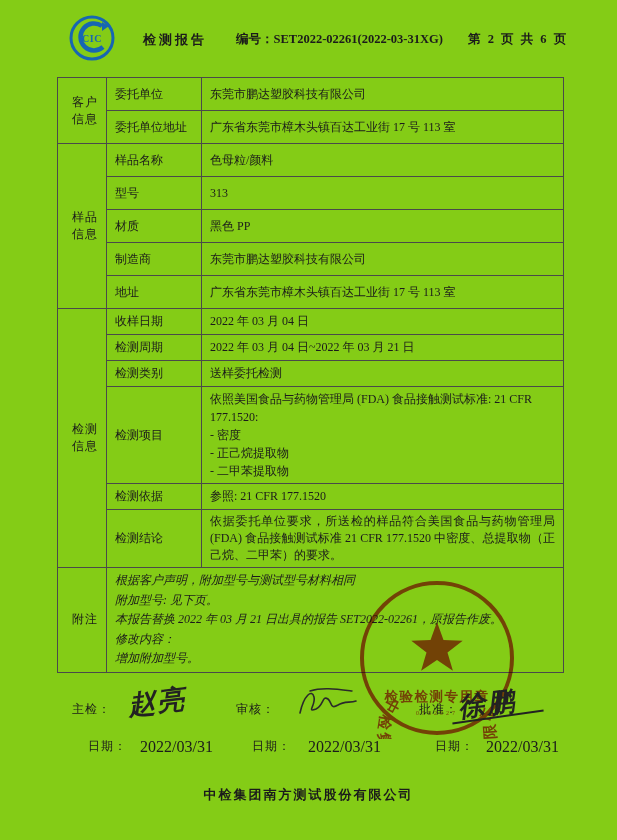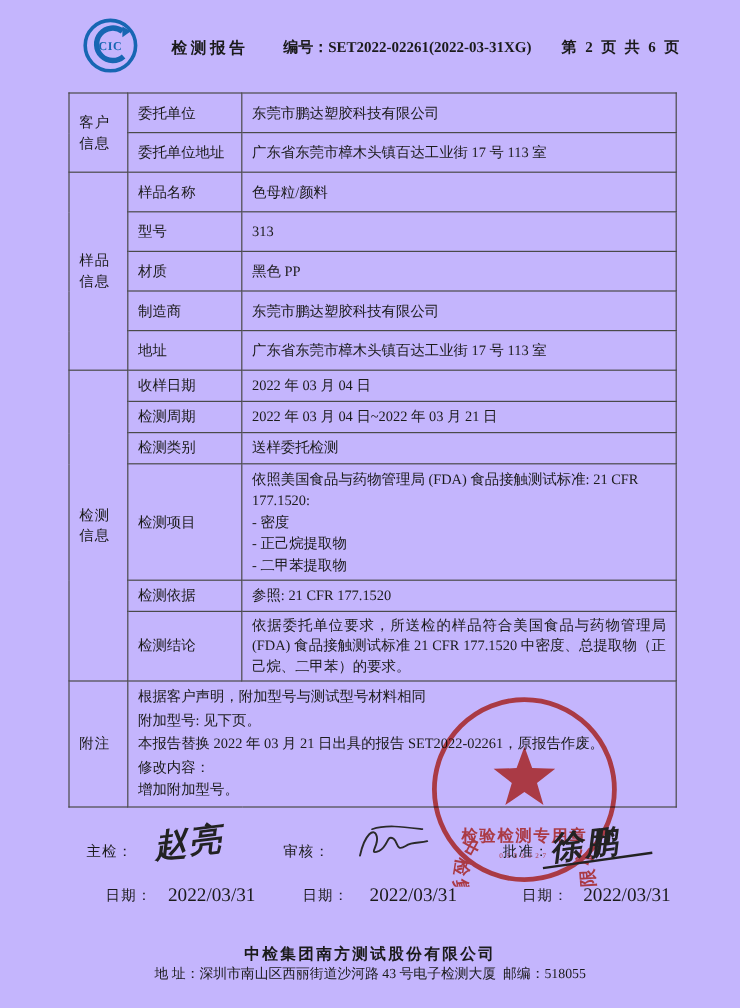--- a/index.html
+++ b/index.html
@@ -1,35 +1,35 @@
 <!DOCTYPE html>
 <html><head>
 <meta charset="utf-8">
 <style>
   * { margin:0; padding:0; box-sizing:border-box; }
   html,body { background:#ffffff; }
   body { font-family:"Liberation Serif","DejaVu Serif",serif; color:#1b1b1b; }
-  .page { position:relative; width:617px; height:840px; background:#c4b5fd; overflow:hidden; }
+  .page { position:relative; width:617px; height:840px; background:#84cc16; overflow:hidden; }
 
   
   .hdr-title { position:absolute; left:143px; top:31px; font-size:13px; font-weight:bold; letter-spacing:3px; }
   .hdr-no { position:absolute; left:236px; top:31px; font-size:12.5px; font-weight:bold; }
   .hdr-page { position:absolute; left:468px; top:31px; font-size:12.5px; font-weight:bold; letter-spacing:2px; }
   .logo { position:absolute; left:64px; top:13px; width:56px; height:50px; }
 
   
   table.rpt { position:absolute; left:57px; top:77px; width:506px; border-collapse:collapse; table-layout:fixed; font-size:12px; }
   table.rpt td { border:1px solid #4a4a4a; vertical-align:middle; padding:3px 8px; line-height:17px; }
-  td.sec { text-align:left; padding:0 11px; letter-spacing:1px; }
+  td.sec { text-align:right; padding:0 11px; letter-spacing:1px; }
   td.lbl { padding-left:11px; }
   td.val { padding-left:14px; }
   tr.h33 td { height:33px; }
   tr.h26 td { height:26px; }
   .lines div { line-height:18px; }
-  td.notes { padding:6px 10px 6px 11px; }
+  td.notes { padding:6px 10px 6px 11px;font-style:italic; }
   td.notes div { line-height:19.5px; }
   td.concl { text-align:justify; line-height:18px; padding-top:5px; padding-bottom:5px; }
 
   
   .stamp { position:absolute; left:356px; top:577px; width:162px; height:162px; mix-blend-mode:multiply; opacity:.88; z-index:6; }
 
   
   .siglabel { position:absolute; font-size:12px; letter-spacing:1px; }
   .signame { position:absolute; font-size:27px; font-style:italic; font-weight:bold; transform:rotate(-7deg); letter-spacing:2px; color:#222; }
   .sigstroke { position:absolute; width:92px; height:2px; background:#222; transform:rotate(-8deg); z-index:7; }
@@ -171,17 +171,14 @@
     <circle cx="81" cy="81" r="75" fill="none" stroke="#d93a2b" stroke-width="4"></circle>
     <text font-size="15" font-weight="bold" fill="#d93a2b" letter-spacing="4.5">
       <textPath href="#arcTop" startOffset="2">中检集团南方测试股份有限公司</textPath>
     </text>
     <polygon points="81,45 87.5,63.1 106.7,63.7 91.5,75.4 96.9,93.8 81,83 65.1,93.8 70.5,75.4 55.3,63.7 74.5,63.1" fill="#d93a2b"></polygon>
     <text x="81" y="124" text-anchor="middle" font-size="13.5" font-weight="bold" fill="#d93a2b" letter-spacing="1.5">检验检测专用章</text>
     <text x="81" y="138" text-anchor="middle" font-size="6" fill="#d93a2b" letter-spacing="3">0552027</text>
   </svg>
 
   <div class="foot-company">中检集团南方测试股份有限公司</div>
-  <div class="foot-line foot-line2">
-    <span>地  址：</span><span>深圳市南山区西丽街道沙河路 43 号电子检测大厦</span>&nbsp;&nbsp;<span>邮编：</span><span>518055</span>
-  </div>
 
 </div>
 
 </body></html>

